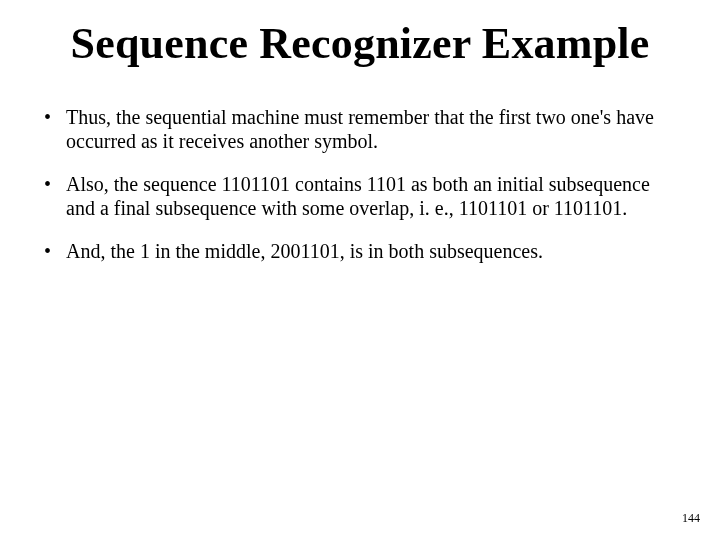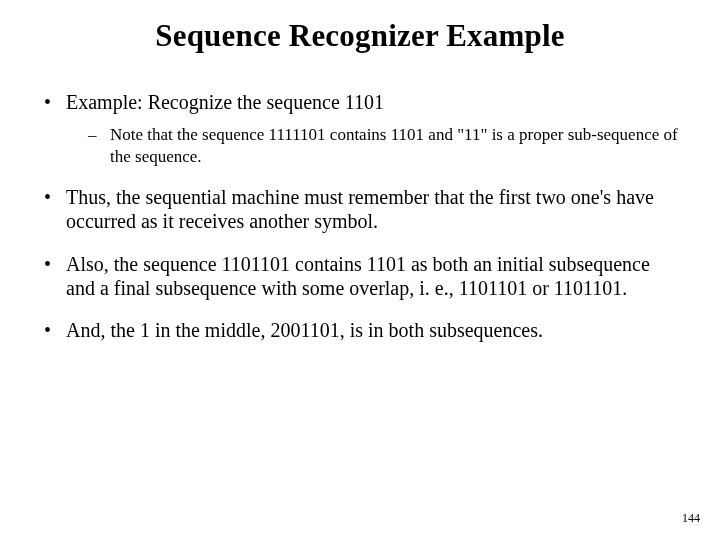--- a/index.html
+++ b/index.html
@@ -14,21 +14,21 @@
     overflow: hidden;
   }
   .slide {
     width: 720px;
     height: 540px;
     position: relative;
     box-sizing: border-box;
   }
   .title {
     text-align: center;
-    font-size: 31px;
+    font-size: 44px;
     font-weight: bold;
     padding-top: 18px;
     letter-spacing: 0.2px;
   }
   .body {
     padding: 36px 42px 0 42px;
     font-size: 20px;
     line-height: 1.22;
   }
   ul.top {
@@ -76,28 +76,20 @@
 </head>
 <body>
 
 <div class="slide">
 
   <div class="title">Sequence Recognizer Example</div>
 
   <div class="body">
     <ul class="top">
 
-      <li>
-        <span>Example:  Recognize the sequence 1101</span>
-        <ul class="sub">
-          <li>
-            <span>Note that the sequence 1111101 contains 1101 and "11" is a proper sub-sequence of the sequence.</span>
-          </li>
-        </ul>
-      </li>
 
       <li>
         <span>Thus, the sequential machine must remember that the first two one's have occurred as it receives another symbol.</span>
       </li>
 
       <li>
         <span>Also, the sequence 1101101 contains 1101 as both an initial subsequence and a final subsequence with some overlap, i. e., </span><span class="u">1101</span><span>101 or 110</span><span class="u">1101</span><span>.</span>
       </li>
 
       <li>

